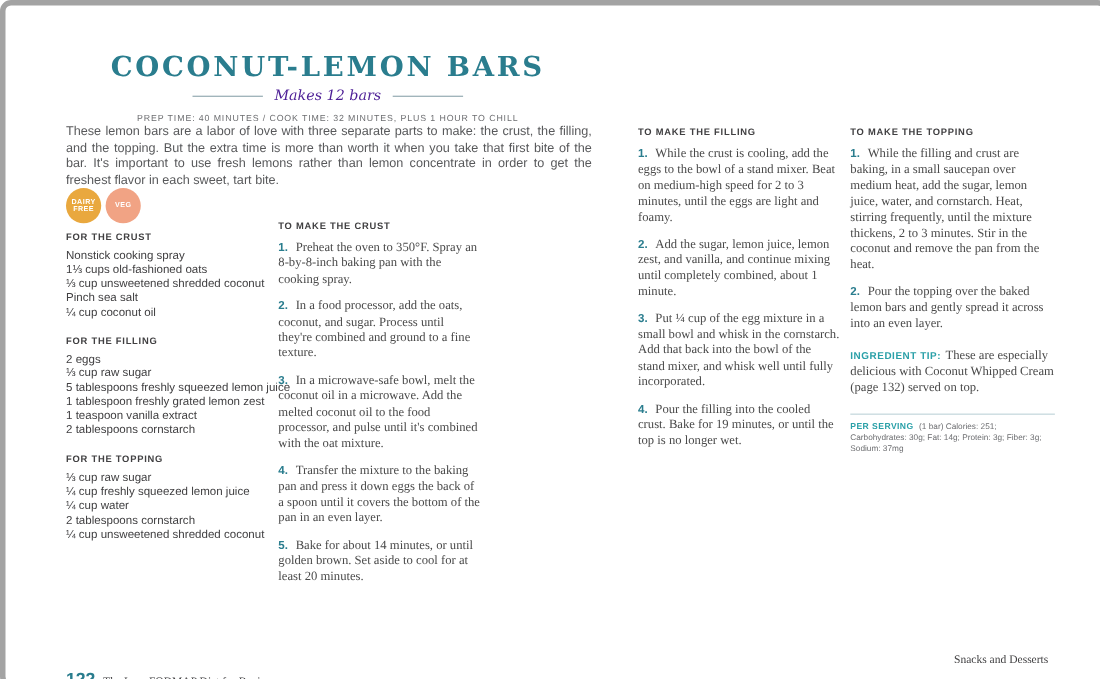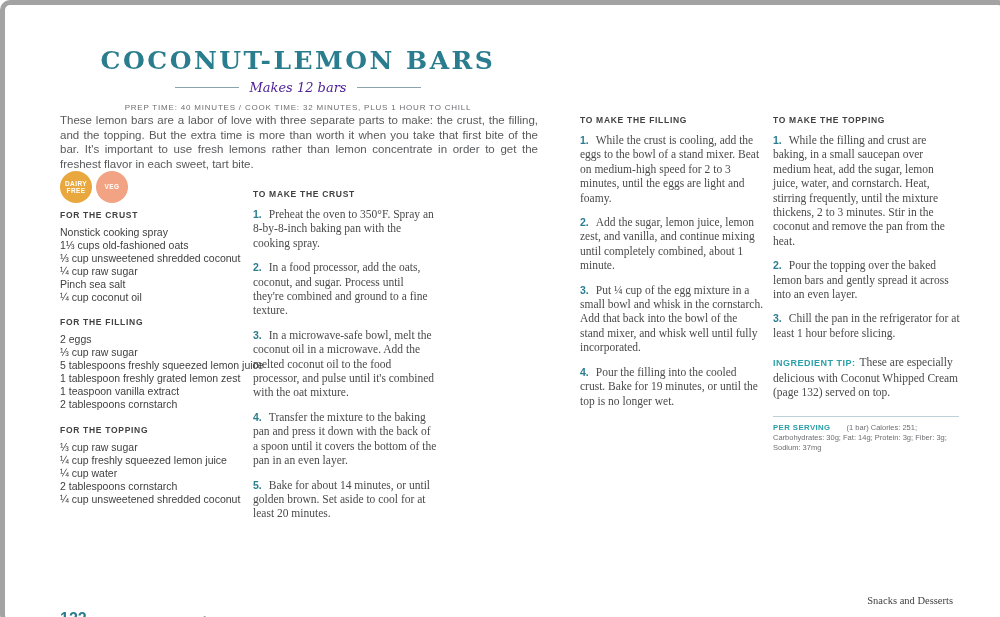--- a/index.html
+++ b/index.html
@@ -33,21 +33,21 @@
     align-items:center;justify-content:center;color:#ffffff;font-weight:bold;
     font-size:6.5px;letter-spacing:0.4px;line-height:7.5px;text-align:center;
   }
   
   .ingredients{position:absolute;left:55px;top:205px;width:192px;}
   .ing-header{font-size:8.5px;font-weight:bold;letter-spacing:0.7px;color:#414042;margin-bottom:6px;}
   .ing-header.later{margin-top:14px;}
   .ing-item{font-size:10.5px;line-height:12.9px;color:#414042;white-space:nowrap;}
   
   .instr-col{position:absolute;font-family:"Liberation Serif","DejaVu Serif",serif;}
-  .col-crust{left:248px;top:184px;width:184px;}
+  .col-crust{left:248px;top:195px;width:184px;}
   .col-filling{left:575px;top:110px;width:184px;}
   .col-topping{left:768px;top:110px;width:187px;}
   .instr-header{
     font-family:"Liberation Sans","DejaVu Sans",sans-serif;
     font-size:8.5px;font-weight:bold;letter-spacing:0.7px;color:#414042;margin-bottom:8px;
   }
   .step{font-size:11.5px;line-height:14.4px;color:#4a4a4a;margin-bottom:10px;}
   .step-num{
     font-family:"Liberation Sans","DejaVu Sans",sans-serif;
     font-weight:bold;color:#2a7d8e;margin-right:7px;font-size:10.5px;
@@ -56,21 +56,21 @@
   .tip{margin-top:15px;font-size:11.5px;line-height:14.4px;color:#4a4a4a;}
   .tip-label{
     font-family:"Liberation Sans","DejaVu Sans",sans-serif;
     font-weight:bold;color:#2aa0a8;font-size:9px;letter-spacing:0.5px;margin-right:4px;
   }
   .nutrition{
     margin-top:16px;padding-top:6px;border-top:1px solid #bcd2d7;
     font-family:"Liberation Sans","DejaVu Sans",sans-serif;
     font-size:7.5px;line-height:10px;color:#6d6e71;width:186px;
   }
-  .nutrition-label{font-weight:bold;color:#2aa0a8;letter-spacing:0.4px;margin-right:16px;font-size:7.8px;}
+  .nutrition-label{font-weight:bold;color:#2aa0a8;letter-spacing:0.4px;margin-right:5px;font-size:7.8px;}
   
   .footer-left{position:absolute;left:55px;top:573px;font-size:10.5px;display:flex;gap:7px;align-items:baseline;}
   .footer-right{position:absolute;right:50px;top:590px;font-size:10.5px;display:flex;gap:7px;align-items:flex-end;flex-direction:column;}
   .page-num{font-weight:bold;color:#2a7d8e;font-family:Liberation Sans, sans-serif;font-size:16px;margin-top:32px;}
   .footer-title{font-family:"Liberation Serif","DejaVu Serif",serif;color:#414042;}
 </style>
 </head>
 <body>
 
 <div class="spread">
@@ -95,21 +95,20 @@
     <div class="badge" style="background:#f1a384">
       <span>VEG</span>
     </div>
   </div>
 
   <div class="ingredients">
     <div class="ing-header">FOR THE CRUST</div>
     <div class="ing-item">Nonstick cooking spray</div>
     <div class="ing-item">1⅓ cups old-fashioned oats</div>
     <div class="ing-item">⅓ cup unsweetened shredded coconut</div>
-    <div class="ing-item">¼ cup raw sugar</div>
     <div class="ing-item">Pinch sea salt</div>
     <div class="ing-item">¼ cup coconut oil</div>
 
     <div class="ing-header later">FOR THE FILLING</div>
     <div class="ing-item">2 eggs</div>
     <div class="ing-item">⅓ cup raw sugar</div>
     <div class="ing-item">5 tablespoons freshly squeezed lemon juice</div>
     <div class="ing-item">1 tablespoon freshly grated lemon zest</div>
     <div class="ing-item">1 teaspoon vanilla extract</div>
     <div class="ing-item">2 tablespoons cornstarch</div>
@@ -120,37 +119,36 @@
     <div class="ing-item">¼ cup water</div>
     <div class="ing-item">2 tablespoons cornstarch</div>
     <div class="ing-item">¼ cup unsweetened shredded coconut</div>
   </div>
 
   <div class="instr-col col-crust">
     <div class="instr-header">TO MAKE THE CRUST</div>
     <div class="step"><span class="step-num">1.</span><span>Preheat the oven to 350°F. Spray an 8-by-8-inch baking pan with the cooking spray.</span></div>
     <div class="step"><span class="step-num">2.</span><span>In a food processor, add the oats, coconut, and sugar. Process until they're combined and ground to a fine texture.</span></div>
     <div class="step"><span class="step-num">3.</span><span>In a microwave-safe bowl, melt the coconut oil in a microwave. Add the melted coconut oil to the food processor, and pulse until it's combined with the oat mixture.</span></div>
-    <div class="step"><span class="step-num">4.</span><span>Transfer the mixture to the baking pan and press it down with the back of a spoon until it covers the bottom of the pan in an even layer.</span></div>
+    <div class="step"><span class="step-num">4.</span><span>Transfer the mixture to the baking pan and press it down eggs the back of a spoon until it covers the bottom of the pan in an even layer.</span></div>
     <div class="step"><span class="step-num">5.</span><span>Bake for about 14 minutes, or until golden brown. Set aside to cool for at least 20 minutes.</span></div>
   </div>
 
   <div class="instr-col col-filling">
     <div class="instr-header">TO MAKE THE FILLING</div>
     <div class="step"><span class="step-num">1.</span><span>While the crust is cooling, add the eggs to the bowl of a stand mixer. Beat on medium-high speed for 2 to 3 minutes, until the eggs are light and foamy.</span></div>
     <div class="step"><span class="step-num">2.</span><span>Add the sugar, lemon juice, lemon zest, and vanilla, and continue mixing until completely combined, about 1 minute.</span></div>
     <div class="step"><span class="step-num">3.</span><span>Put ¼ cup of the egg mixture in a small bowl and whisk in the cornstarch. Add that back into the bowl of the stand mixer, and whisk well until fully incorporated.</span></div>
     <div class="step"><span class="step-num">4.</span><span>Pour the filling into the cooled crust. Bake for 19 minutes, or until the top is no longer wet.</span></div>
   </div>
 
   <div class="instr-col col-topping">
     <div class="instr-header">TO MAKE THE TOPPING</div>
     <div class="step"><span class="step-num">1.</span><span>While the filling and crust are baking, in a small saucepan over medium heat, add the sugar, lemon juice, water, and cornstarch. Heat, stirring frequently, until the mixture thickens, 2 to 3 minutes. Stir in the coconut and remove the pan from the heat.</span></div>
     <div class="step"><span class="step-num">2.</span><span>Pour the topping over the baked lemon bars and gently spread it across into an even layer.</span></div>
-    <div class="step"><span class="step-num">3.</span><span>Chill the pan in the refrigerator for at least 1 hour before slicing.</span></div>
 
     <div class="tip">
       <span class="tip-label">INGREDIENT TIP:</span><span>These are especially delicious with Coconut Whipped Cream (page 132) served on top.</span>
     </div>
 
     <div class="nutrition">
       <span class="nutrition-label">PER SERVING</span><span>(1 bar) Calories: 251; Carbohydrates: 30g; Fat: 14g; Protein: 3g; Fiber: 3g; Sodium: 37mg</span>
     </div>
   </div>
 

